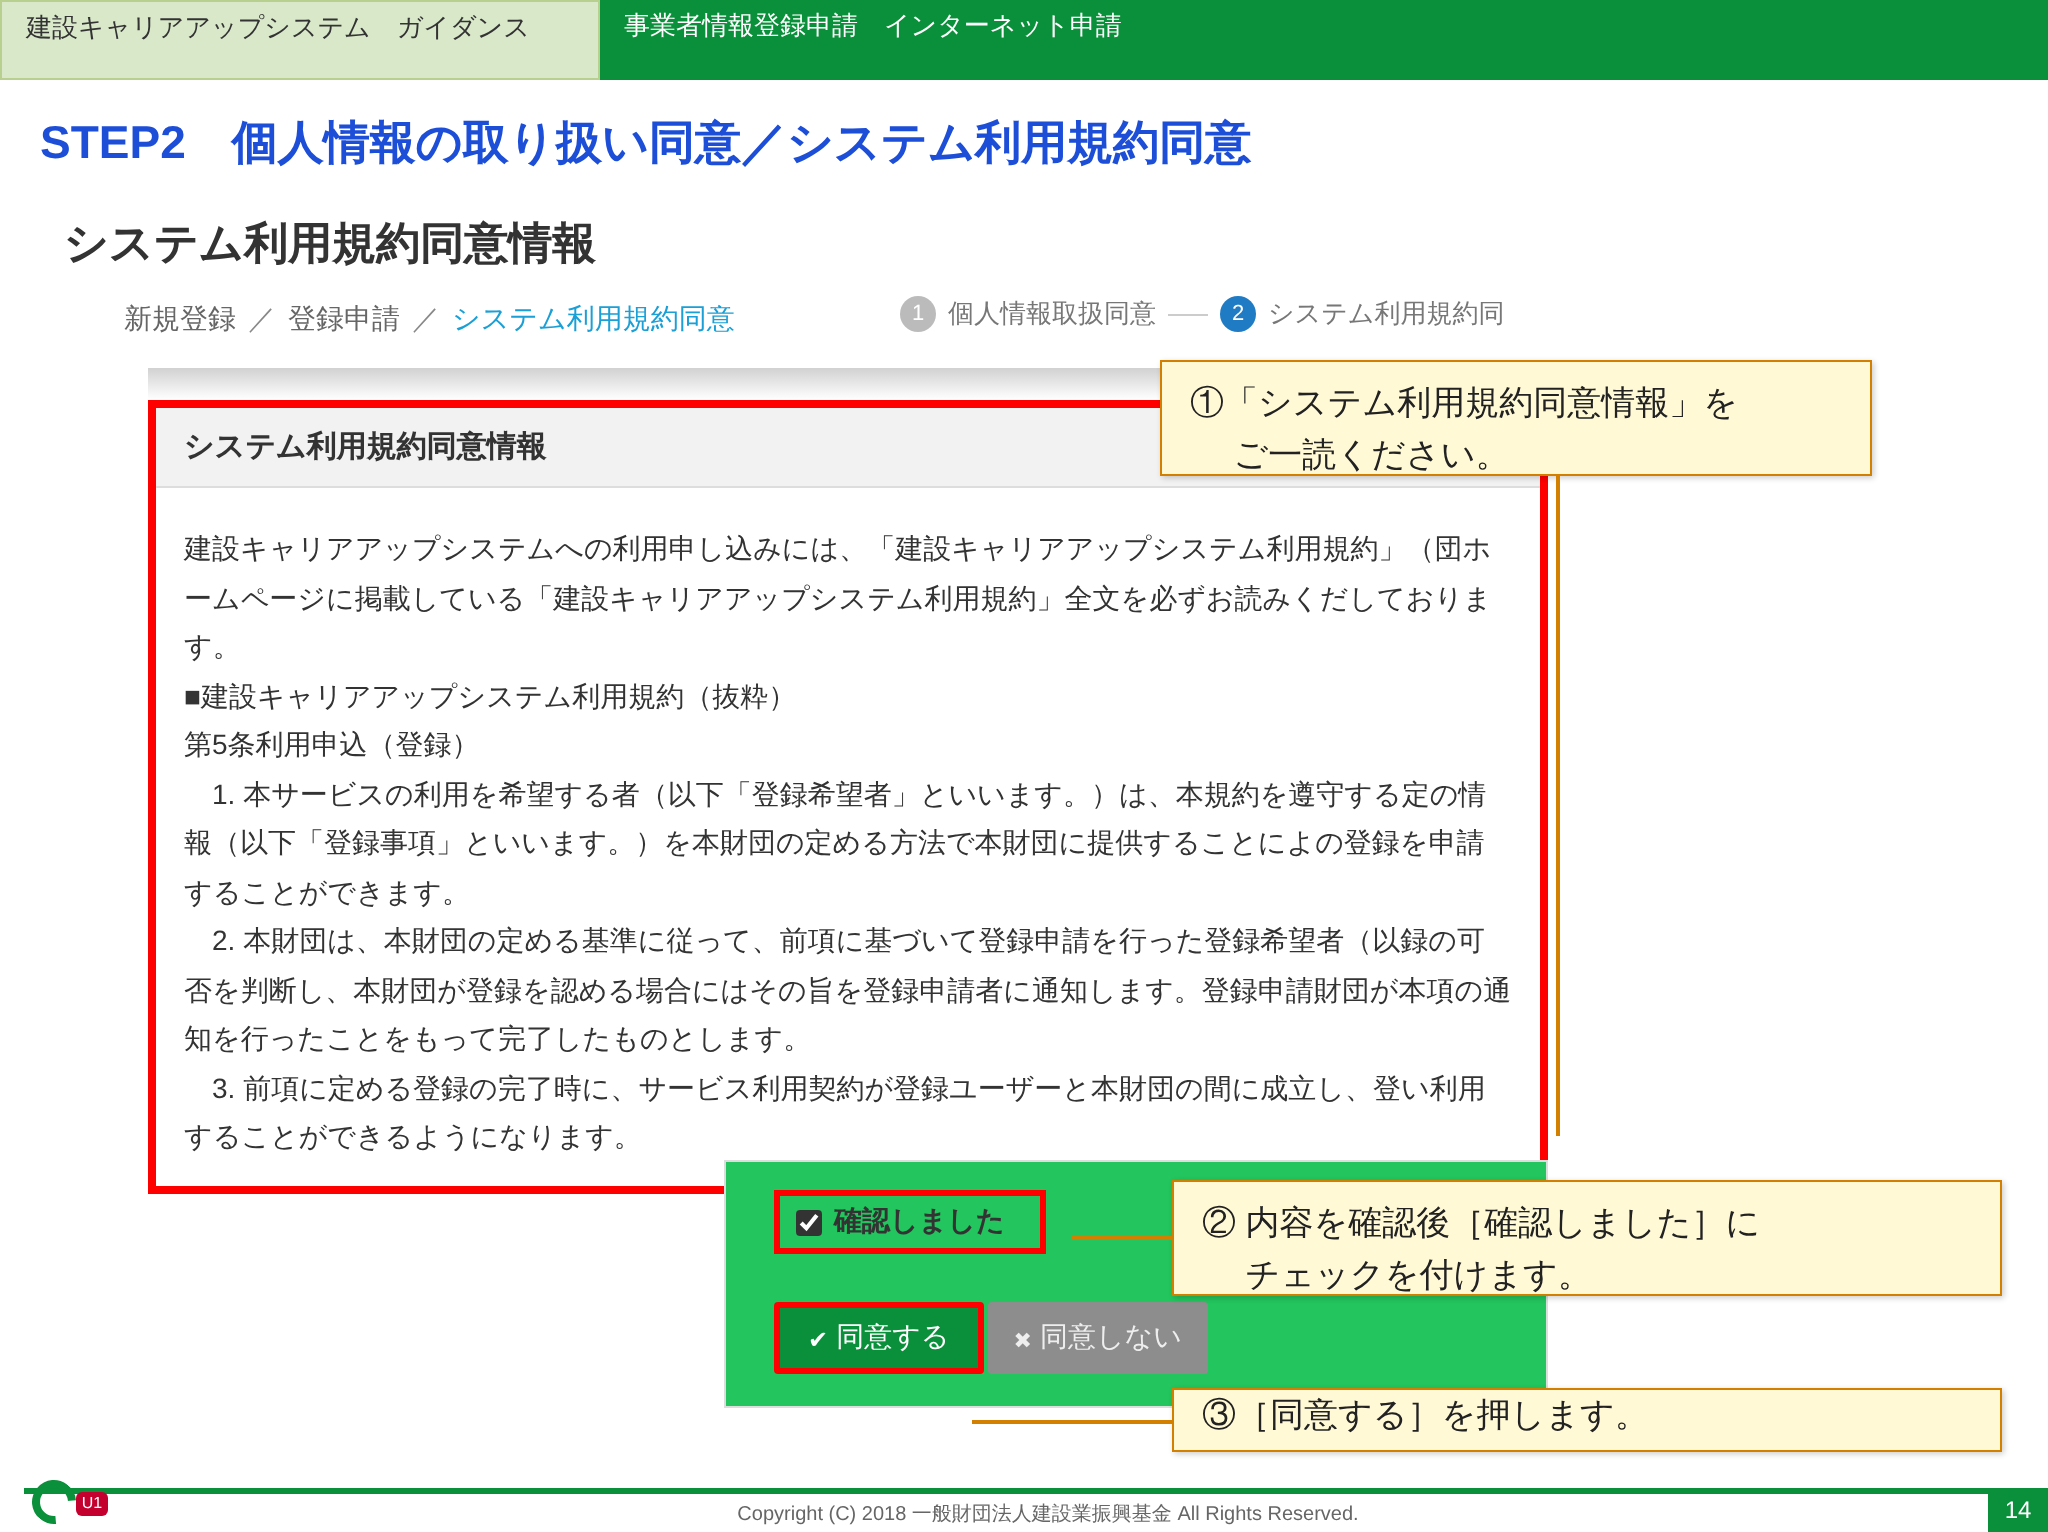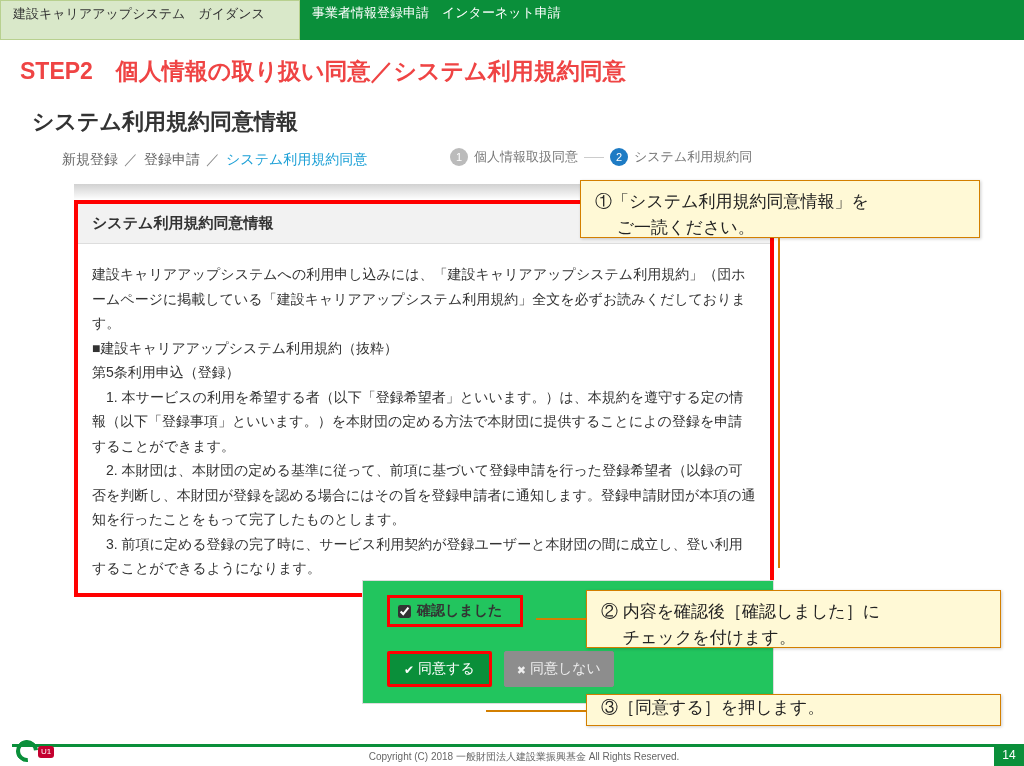--- a/index.html
+++ b/index.html
@@ -23,21 +23,21 @@
     .top-right {
       background: #0a8f3a;
       color: #fff;
       font-size: 13px;
       padding: 4px 12px;
       flex: 1;
     }
     .step-title {
       font-size: 23px;
       font-weight: bold;
-      color: #ef4444;
+      color: #1d4ed8;
       padding: 16px 20px 8px 20px;
     }
     .section-title {
       font-size: 22px;
       font-weight: bold;
       color: #333;
       padding: 12px 0 10px 32px;
     }
     .breadcrumb {
       font-size: 14px;
@@ -105,21 +105,21 @@
     .callout {
       position: absolute;
       background: #fff9d6;
       border: 1px solid #d37f00;
       box-shadow: 1px 1px 3px rgba(0,0,0,0.2);
       font-size: 17px;
       color: #222;
       padding: 8px 14px;
       line-height: 1.5;
     }
-    .callout-1 { left: 580px; top: 180px; width: 400px; height: 58px; }
+    .callout-1 { left: 580px; top: 180px; width: 356px; height: 58px; }
     .callout-2 { left: 586px; top: 590px; width: 415px; height: 58px; }
     .callout-3 { left: 586px; top: 694px; width: 415px; height: 32px; padding-top: 0; padding-bottom: 4px; }
     .callout-line {
       position: absolute;
       background: #d37f00;
     }
     .line-1 { left: 778px; top: 238px; width: 2px; height: 330px; }
     .line-2 { left: 536px; top: 618px; width: 50px; height: 2px; }
     .line-3 { left: 486px; top: 710px; width: 100px; height: 2px; }
     .confirm-area {
@@ -158,21 +158,21 @@
     .btn-disagree {
       display: inline-flex;
       align-items: center;
       gap: 4px;
       background: #8d8d8d;
       color: #eee;
       border: 1px solid #8d8d8d;
       padding: 7px 12px;
       font-size: 14px;
       border-radius: 2px;
-      margin-left: 12px;
+      margin-left: 2px;
     }
     .check-icon::before { content: "✔"; font-size: 12px; }
     .x-icon::before { content: "✖"; font-size: 11px; }
     .footer {
       position: absolute;
       left: 12px;
       bottom: 0;
       width: 1024px;
       height: 22px;
       border-top: 3px solid #0a8f3a;

